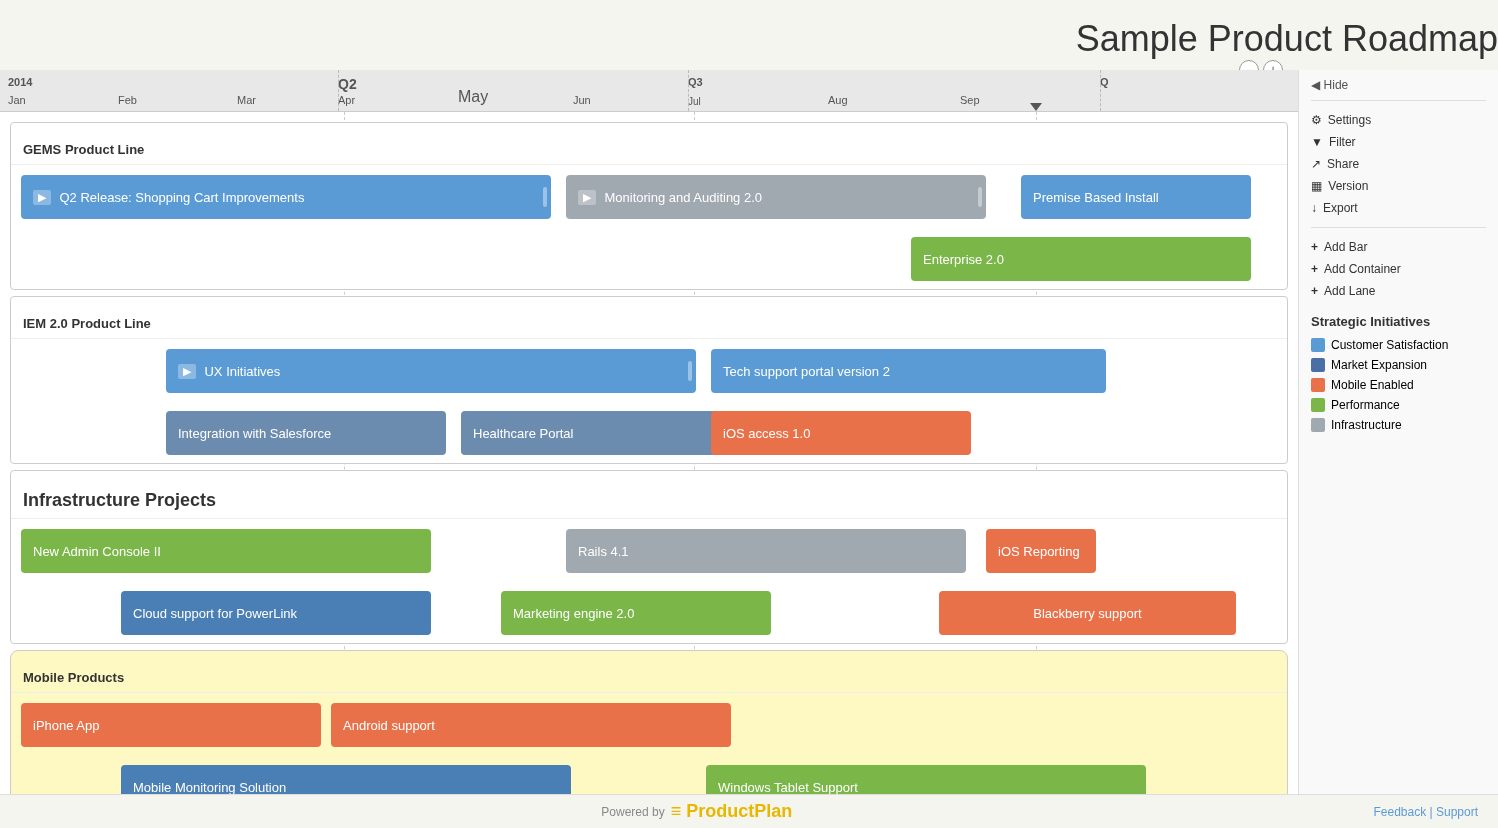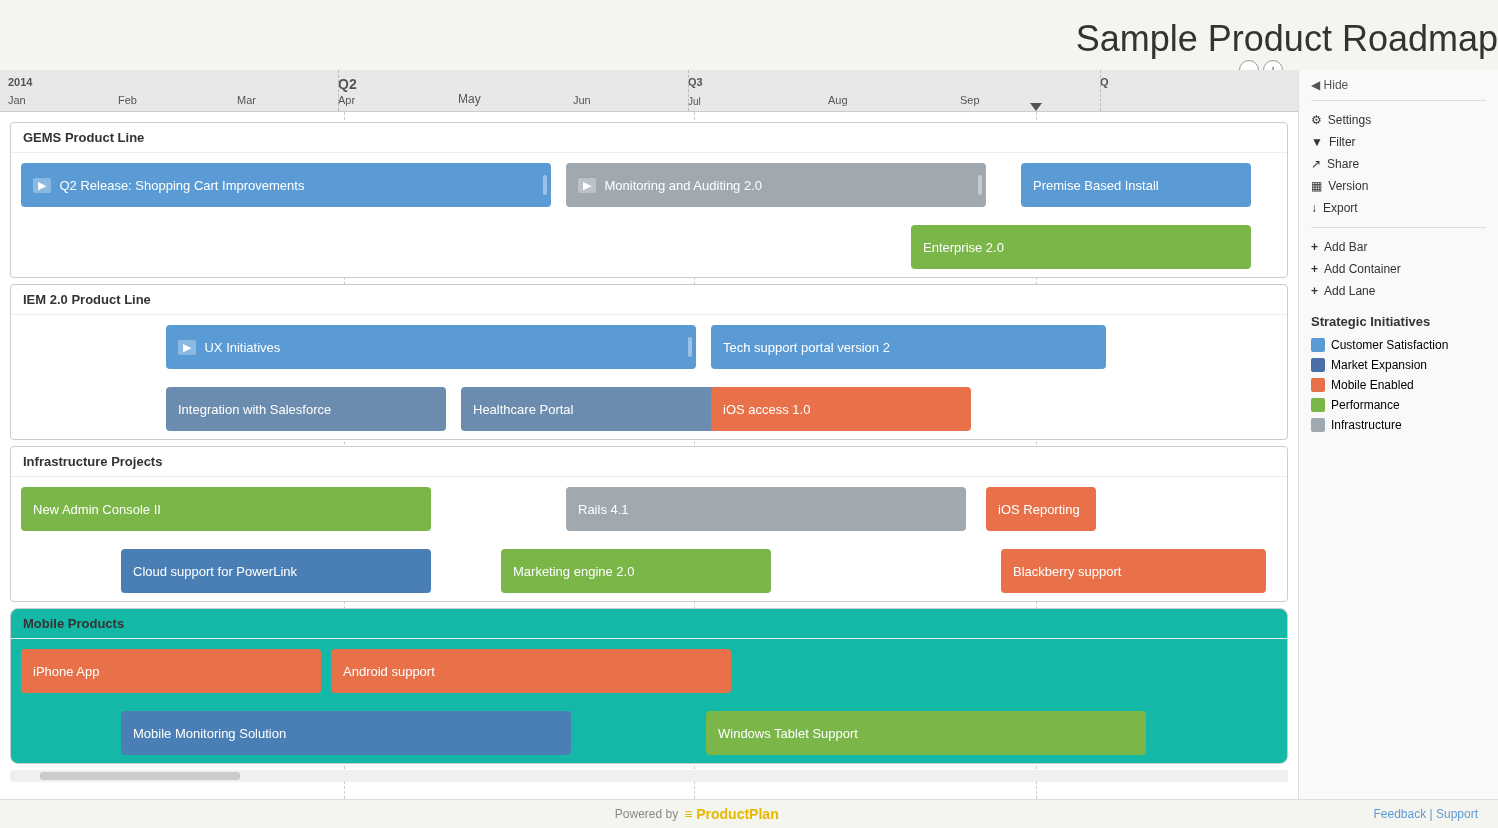--- a/index.html
+++ b/index.html
@@ -7,21 +7,21 @@
 
     .page-wrapper { display: flex; flex-direction: column; height: 100%; }
 
     .title-bar { text-align: right; padding: 18px 0 10px; font-size: 36px; font-weight: 300; color: #333; background: #f5f5f0; }
 
     .main-content { display: flex; flex: 1; overflow: hidden; }
 
     .timeline-header { background: #e8e8e8; border-bottom: 1px solid #ccc; display: flex; height: 40px; align-items: flex-end; padding-bottom: 4px; position: relative; flex-shrink: 0; }
 
     .section { border: 1px solid #ccc; margin: 8px 10px; border-radius: 4px; background: #fff; }
-    .section-header { font-weight: bold; font-size: 14px; padding: 8px 12px; color: #333; border-bottom: 1px solid #eee; }
+    .section-header { font-weight: bold; font-size: 14px; padding: 8px 12px; color: #333; border-bottom: 1px solid #eee; margin-top: 12px; }
 
     .bar { position: absolute; height: 44px; top: 10px; border-radius: 4px; display: flex; align-items: center; padding: 0 12px; font-size: 13px; color: #fff; font-weight: 500; cursor: pointer; overflow: hidden; white-space: nowrap; }
     .bar .resize-handle { position: absolute; right: 4px; top: 50%; transform: translateY(-50%); width: 4px; height: 20px; background: rgba(255,255,255,0.4); border-radius: 2px; }
 
     .color-blue-light { background: #5b9bd5; }
     .color-gray { background: #a0a8b0; }
     .color-blue-dark { background: #4a7fb5; }
     .color-green { background: #7ab648; }
     .color-orange { background: #e8714a; }
     .color-slate { background: #6b8cae; }
@@ -60,21 +60,21 @@
   <div class="main-content">
     <div class="roadmap-wrapper">
 
       <div class="timeline-header" style="position:relative; height:42px; background:#e8e8e8; border-bottom:1px solid #ccc; flex-shrink:0; overflow:hidden;">
         <span style="position:absolute; left:8px; top:6px; font-size:11px; font-weight:bold; color:#555;">2014</span>
         <span style="position:absolute; left:8px; bottom:5px; font-size:11px; color:#555;">Jan</span>
         <span style="position:absolute; left:118px; bottom:5px; font-size:11px; color:#555;">Feb</span>
         <span style="position:absolute; left:228px; bottom:5px; font-size:11px; color:#555;margin-left:9px;">Mar</span>
         <span style="position:absolute; left:338px; top:6px; font-size:14px; font-weight:bold; color:#555;">Q2</span>
         <span style="position:absolute; left:338px; bottom:5px; font-size:11px; color:#555;">Apr</span>
-        <span style="position:absolute; left:458px; bottom:5px; font-size:12px; color:#555;">May</span>
+        <span style="position:absolute; left:458px; bottom:5px; font-size:16px; color:#555;">May</span>
         <span style="position:absolute; left:573px; bottom:5px; font-size:11px; color:#555;">Jun</span>
         <span style="position:absolute; left:688px; top:6px; font-size:11px; font-weight:bold; color:#555;">Q3</span>
         <span style="position:absolute; left:688px; bottom:4px; font-size:10px; color:#555;">Jul</span>
         <span style="position:absolute; left:828px; bottom:5px; font-size:11px; color:#555;">Aug</span>
         <span style="position:absolute; left:960px; bottom:5px; font-size:11px; color:#555;">Sep</span>
         <span style="position:absolute; left:1100px; top:6px; font-size:11px; font-weight:bold; color:#555;">Q</span>
 
         <div style="position:absolute; left:1030px; bottom:0; width:0; height:0; border-left:6px solid transparent; border-right:6px solid transparent; border-top:8px solid #555;"></div>
 
         <div style="position:absolute; left:338px; top:0; bottom:0; width:1px; border-left:1px dashed #bbb;"></div>
@@ -139,21 +139,21 @@
             <div class="bar color-slate" style="left:450px; width:260px;">
               <span>Healthcare Portal</span>
             </div>
             <div class="bar color-orange" style="left:700px; width:260px;">
               <span>iOS access 1.0</span>
             </div>
           </div>
         </div>
 
         <div class="section" style="margin:6px 4px; border:1px solid #ccc; border-radius:4px; background:#fff; position:relative; z-index:1;">
-          <div class="section-header" style="padding:7px 12px; font-weight:bold; font-size:13px; color:#333;">
+          <div class="section-header" style="padding:7px 12px; font-weight:bold; font-size:18px; color:#333;">
             <span>Infrastructure Projects</span>
           </div>
 
           <div style="position:relative; height:62px;">
             <div class="bar color-green" style="left:10px; width:410px;">
               <span>New Admin Console II</span>
             </div>
             <div class="bar color-gray" style="left:555px; width:400px;">
               <span>Rails 4.1</span>
             </div>
@@ -162,27 +162,27 @@
             </div>
           </div>
 
           <div style="position:relative; height:62px;">
             <div class="bar color-blue-dark" style="left:110px; width:310px;">
               <span>Cloud support for PowerLink</span>
             </div>
             <div class="bar color-green" style="left:490px; width:270px;">
               <span>Marketing engine 2.0</span>
             </div>
-            <div class="bar color-orange" style="left:990px; width:265px;">
+            <div class="bar color-orange" style="left:928px; width:297px;justify-content:center;">
               <span>Blackberry support</span>
             </div>
           </div>
         </div>
 
-        <div class="section" style="margin:6px 4px; border:1px solid #ccc; border-radius:8px; background:#14b8a6; position:relative; z-index:1;">
+        <div class="section" style="margin:6px 4px; border:1px solid #ccc; border-radius:8px; background:#fef9c3; position:relative; z-index:1;">
           <div class="section-header" style="padding:7px 12px; font-weight:bold; font-size:13px; color:#333;">
             <span>Mobile Products</span>
           </div>
 
           <div style="position:relative; height:62px;">
             <div class="bar color-orange" style="left:10px; width:300px;">
               <span>iPhone App</span>
             </div>
             <div class="bar color-orange" style="left:320px; width:400px;">
               <span>Android support</span>
@@ -268,17 +268,17 @@
         <div class="legend-color" style="background:#a0a8b0;"></div>
         <span>Infrastructure</span>
       </div>
     </div>
   </div>
 
   <div class="footer">
     <div></div>
     <div class="footer-center">
       <span>Powered by</span>
-      <span style="color:#e8b800; font-weight:bold; font-size:14px;">≡ ProductPlan</span>
+      <span style="color:#e8b800; font-weight:bold; font-size:18px;">≡ ProductPlan</span>
     </div>
     <div class="footer-links">Feedback | Support</div>
   </div>
 </div>
 
 </body></html>

